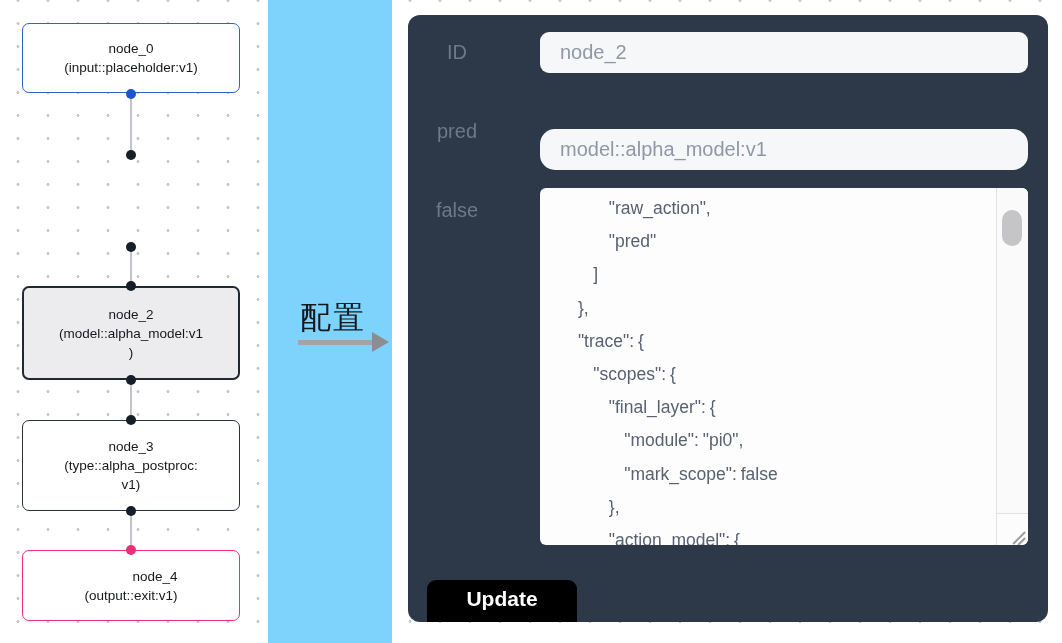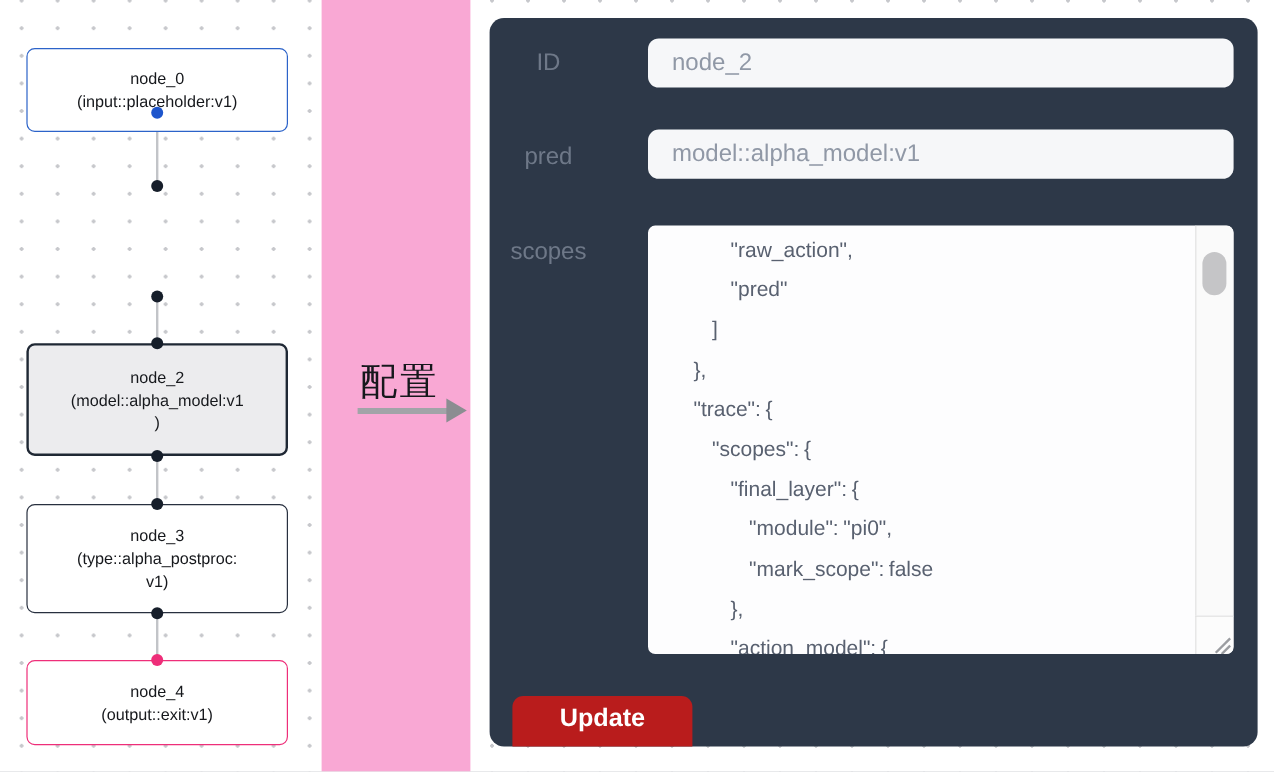--- a/index.html
+++ b/index.html
@@ -7,34 +7,34 @@
     font-family:"Liberation Sans", sans-serif; overflow:hidden; }
   .stage { position:relative; width:1062px; height:643px; background:#fff; }
 
   
   .dotgrid {
     background-image: radial-gradient(circle, #c7c8cc 1.4px, transparent 1.6px);
     background-size: 30px 23px;
     background-position: 3px 12px;
   }
   .canvas-left  { position:absolute; left:0; top:0; width:268px; height:643px; }
-  .arrow-zone   { position:absolute; left:268px; top:0; width:124px; height:643px; background:#f9a8d4; }
+  .arrow-zone   { position:absolute; left:268px; top:0; width:124px; height:643px; background:#7dd3fc; }
   .panel-zone   { position:absolute; left:392px; top:0; width:670px; height:643px; }
 
   
   .node { position:absolute; left:22px; width:218px; background:#ffffff;
     border-radius:7px; display:flex; align-items:center; justify-content:center;
     text-align:center; font-size:13.5px; line-height:19px; color:#16181c;
     z-index:2; }
   .node-label { white-space:pre-line; }
-  .node-0 { top:40px;  height:70px; border:1.6px solid #2c63c9;justify-content:center; }
+  .node-0 { top:23px;  height:70px; border:1.6px solid #2c63c9;justify-content:center; }
   .node-1 { top:155px; height:92px; border:1.6px solid #28303f; }
   .node-2 { top:286px; height:94px; border:2.2px solid #1f2834; background:#ececee; }
   .node-3 { top:420px; height:91px; border:1.6px solid #28303f; }
-  .node-4 { top:550px; height:71px; border:1.6px solid #ee2e79; }
+  .node-4 { top:550px; height:71px; border:1.6px solid #ee2e79;text-align:right; }
 
   .edge { position:absolute; left:130px; width:2px; background:#c2c4c8; z-index:1; }
   .edge-0 { top:94px;  height:61px; }
   .edge-1 { top:247px; height:39px; }
   .edge-2 { top:380px; height:40px; }
   .edge-3 { top:511px; height:39px; }
 
   .handle { position:absolute; left:126px; width:10px; height:10px;
     border-radius:50%; background:#161e2a; z-index:3; }
   .h-blue { background:#1d55cc; }
@@ -62,41 +62,41 @@
     color:#6e7888; font-size:20px; }
   .lbl-id     { top:26px; }
   .lbl-type   { top:105px; }
   .lbl-config { top:184px; }
 
   .text-input { position:absolute; left:132px; width:488px; height:41px;
     background:#f6f7f9; border:none; outline:none; border-radius:9px;
     font-size:20px; color:#9098a6; padding:0 20px;
     font-family:"Liberation Sans", sans-serif; }
   .input-id   { top:17px; }
-  .input-type { top:93px; }
+  .input-type { top:114px;border-radius:15px; }
 
   .config-box { position:absolute; left:132px; top:173px; width:488px; height:357px;
     background:#fdfdfe; border-radius:6px; overflow:hidden; }
   .config-text { position:absolute; left:0; top:0; right:32px; bottom:0;
     padding:4px 0 0 7px; font-size:17.5px; line-height:33.2px; color:#596170;
     white-space:pre; word-spacing:-1px; overflow:hidden;
     font-family:"Liberation Sans", sans-serif; }
   .sb-track { position:absolute; right:0; top:0; width:32px; height:325px;
     background:#fafafa; border-left:1px solid #e2e2e2; }
   .sb-thumb { position:absolute; right:6px; top:22px; width:20px; height:36px;
     border-radius:10px; background:#c5c5c7; }
   .resize-corner { position:absolute; right:0; bottom:0; width:32px; height:32px;
     background:#fcfcfc; border-left:1px solid #e2e2e2; border-top:1px solid #e2e2e2; }
   .grip-line { position:absolute; background:#9b9da1; height:1.6px;
     transform-origin:right center; transform:rotate(-45deg); }
   .gl1 { width:17px; right:3px; bottom:12px; }
   .gl2 { width:10px; right:3px; bottom:6px; }
 
   .update-btn { position:absolute; left:19px; top:565px; width:150px; height:50px;
-    background:#b91c1c; border:none; border-radius:9px; color:#ffffff;
+    background:#000000; border:none; border-radius:9px; color:#ffffff;
     font-size:21px; font-weight:600; text-align:center; padding-bottom:12px;
     display:flex; align-items:center; justify-content:center; cursor:pointer;
     font-family:"Liberation Sans", sans-serif; }
 </style>
 </head>
 <body>
 
 <div class="stage">
 
   <div class="canvas-left dotgrid">
@@ -143,21 +143,21 @@
 
   <div class="panel-zone dotgrid">
     <div class="panel">
 
       <div class="f-label lbl-id">ID</div>
       <input class="text-input input-id" type="text" value="node_2" style="">
 
       <div class="f-label lbl-type">pred</div>
       <input class="text-input input-type" type="text" value="model::alpha_model:v1" style="">
 
-      <div class="f-label lbl-config">scopes</div>
+      <div class="f-label lbl-config">false</div>
       <div class="config-box">
         <pre class="config-text">                "raw_action",
                 "pred"
             ]
         },
         "trace": {
             "scopes": {
                 "final_layer": {
                     "module": "pi0",
                     "mark_scope": false

